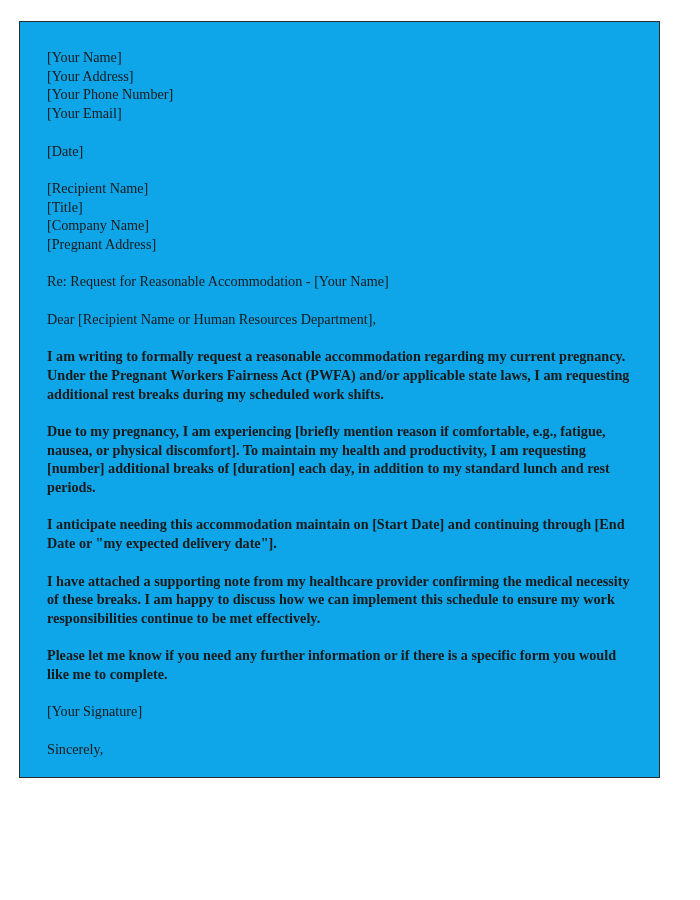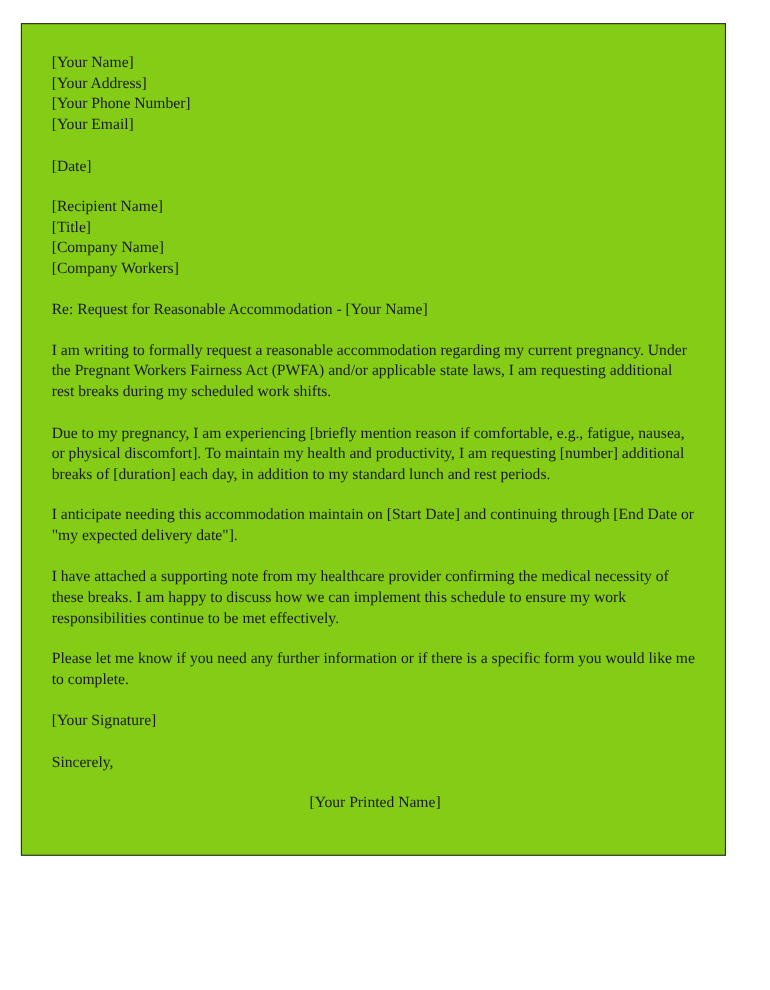--- a/index.html
+++ b/index.html
@@ -17,21 +17,21 @@
   }
 
   
   .letter-sheet {
     position: absolute;
     left: 19px;
     top: 21px;
     width: 641px;
     height: 757px;
     border: 1px solid #2b2b2b;
-    background: #84cc16;
+    background: #0ea5e9;
     box-sizing: border-box;
     overflow: hidden;
   }
 
   .letter-body {
     position: absolute;
     left: 27px;
     top: 26px;
     width: 588px;
     font-size: 14.2px;
@@ -48,20 +48,21 @@
   }
 
   .addr-line {
     display: block;
     white-space: pre;
   }
 
   .para {
     margin: 0 0 18.7px 0;
     text-align: left;
+    font-weight: bold;
   }
 
   .line-single {
     margin: 0 0 18.7px 0;
     white-space: pre;
     font-family: Liberation Serif, serif;
   }
 
   .sig-line {
     margin: 0 0 18.7px 0;
@@ -84,25 +85,26 @@
       <span class="addr-line">[Your Phone Number]</span>
       <span class="addr-line">[Your Email]</span>
     </div>
 
     <div class="line-single">[Date]</div>
 
     <div class="block">
       <span class="addr-line">[Recipient Name]</span>
       <span class="addr-line">[Title]</span>
       <span class="addr-line">[Company Name]</span>
-      <span class="addr-line">[Company Workers]</span>
+      <span class="addr-line">[Pregnant Address]</span>
     </div>
 
     <div class="line-single">Re: Request for Reasonable Accommodation - [Your Name]</div>
 
+    <div class="line-single">Dear [Recipient Name or Human Resources Department],</div>
 
     <p class="para">I am writing to formally request a reasonable accommodation regarding my current pregnancy. Under the Pregnant Workers Fairness Act (PWFA) and/or applicable state laws, I am requesting additional rest breaks during my scheduled work shifts.</p>
     <p class="para">Due to my pregnancy, I am experiencing [briefly mention reason if comfortable, e.g., fatigue, nausea, or physical discomfort]. To maintain my health and productivity, I am requesting [number] additional breaks of [duration] each day, in addition to my standard lunch and rest periods.</p>
     <p class="para">I anticipate needing this accommodation maintain on [Start Date] and continuing through [End Date or "my expected delivery date"].</p>
     <p class="para">I have attached a supporting note from my healthcare provider confirming the medical necessity of these breaks. I am happy to discuss how we can implement this schedule to ensure my work responsibilities continue to be met effectively.</p>
     <p class="para">Please let me know if you need any further information or if there is a specific form you would like me to complete.</p>
 
     <div class="sig-line">[Your Signature]</div>
     <div class="sig-line">Sincerely,</div>
     <div class="sig-line last">[Your Printed Name]</div>

